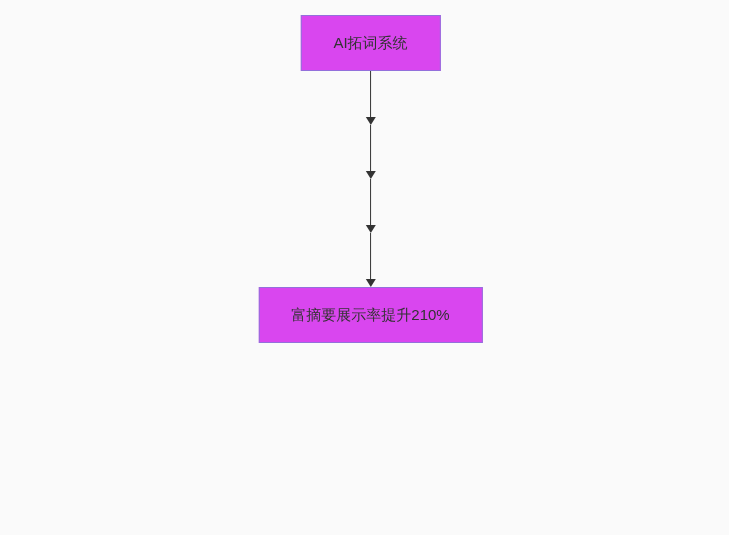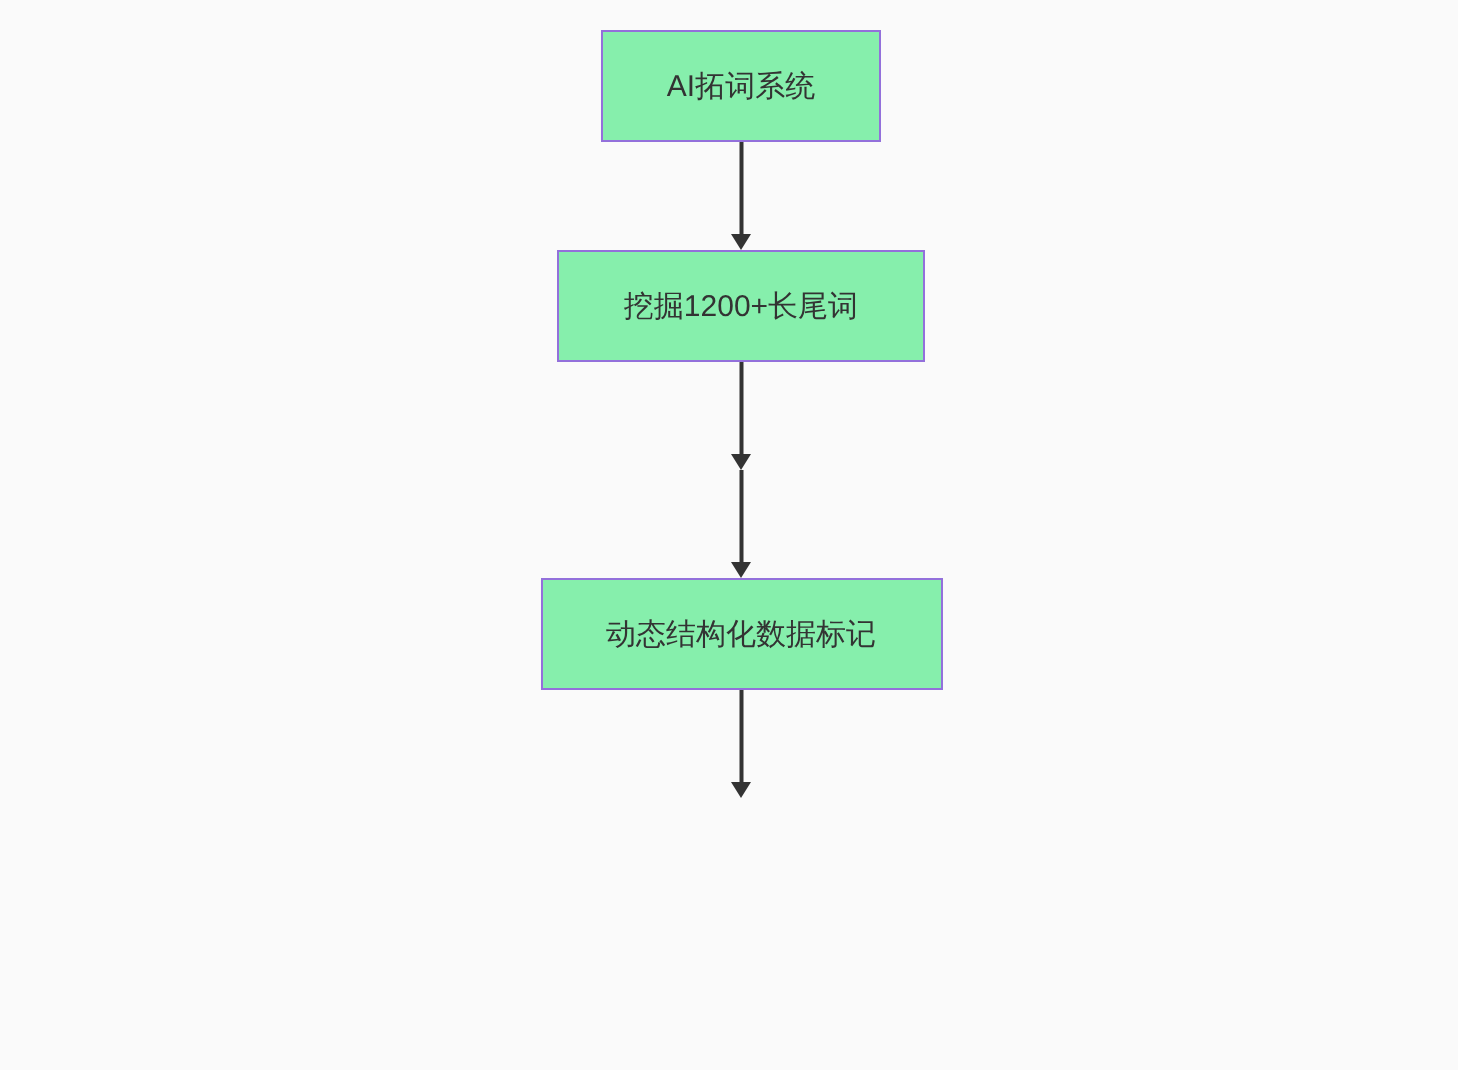--- a/index.html
+++ b/index.html
@@ -27,21 +27,21 @@
     flex-direction: column;
     align-items: center;
   }
   .node {
     box-sizing: border-box;
     min-height: 56px;
     padding: 2px 32px;
     display: flex;
     align-items: center;
     justify-content: center;
-    background: #86efac;
+    background: #d946ef;
     border: 1px solid #9370db;
     color: #333333;
     font-size: 15px;
     white-space: nowrap;
   }
   .edge {
     position: relative;
     width: 12px;
     height: 54px;
   }
@@ -73,38 +73,35 @@
   <div class="flow">
   <div class="node">
     <span class="node-label">AI拓词系统</span>
   </div>
 
   <div class="edge">
     <div class="line"></div>
     <div class="head"></div>
   </div>
 
-  <div class="node">
-    <span class="node-label">挖掘1200+长尾词</span>
+
+  <div class="edge">
+    <div class="line"></div>
+    <div class="head"></div>
   </div>
+
 
   <div class="edge">
     <div class="line"></div>
     <div class="head"></div>
   </div>
 
 
   <div class="edge">
     <div class="line"></div>
     <div class="head"></div>
   </div>
 
   <div class="node">
-    <span class="node-label">动态结构化数据标记</span>
+    <span class="node-label">富摘要展示率提升210%</span>
   </div>
-
-  <div class="edge">
-    <div class="line"></div>
-    <div class="head"></div>
-  </div>
-
 </div>
 </div>
 
 </body></html>

